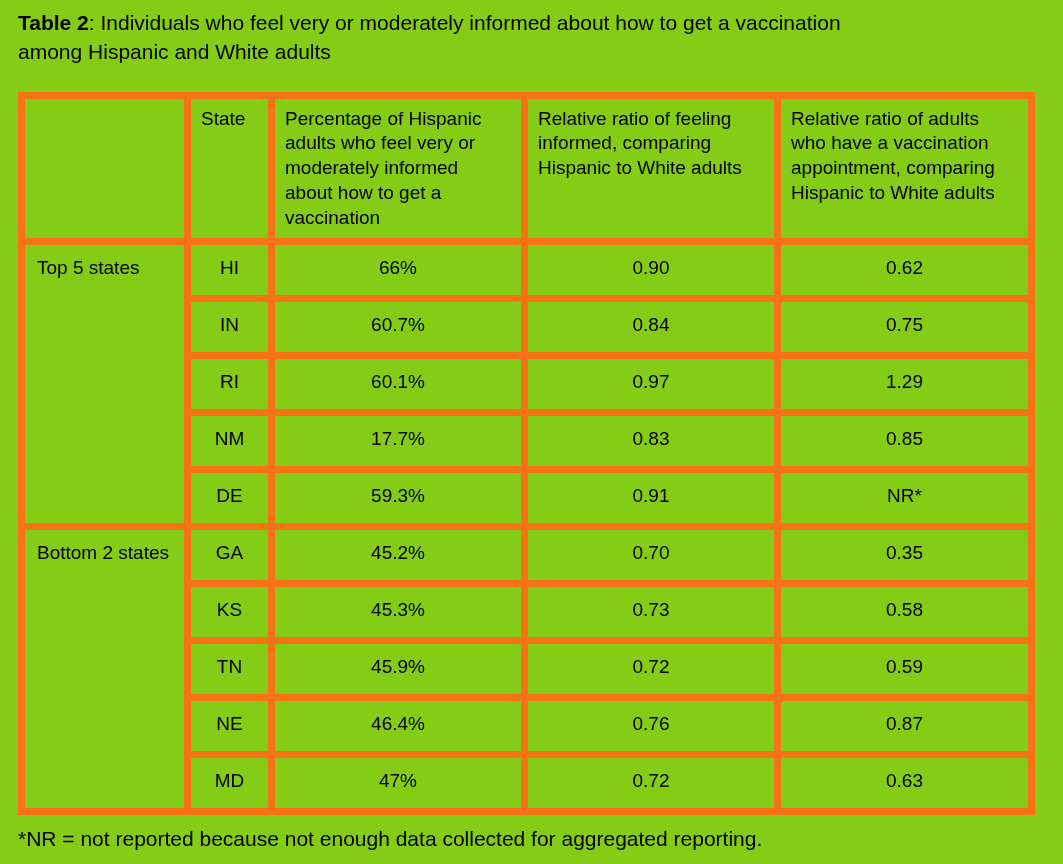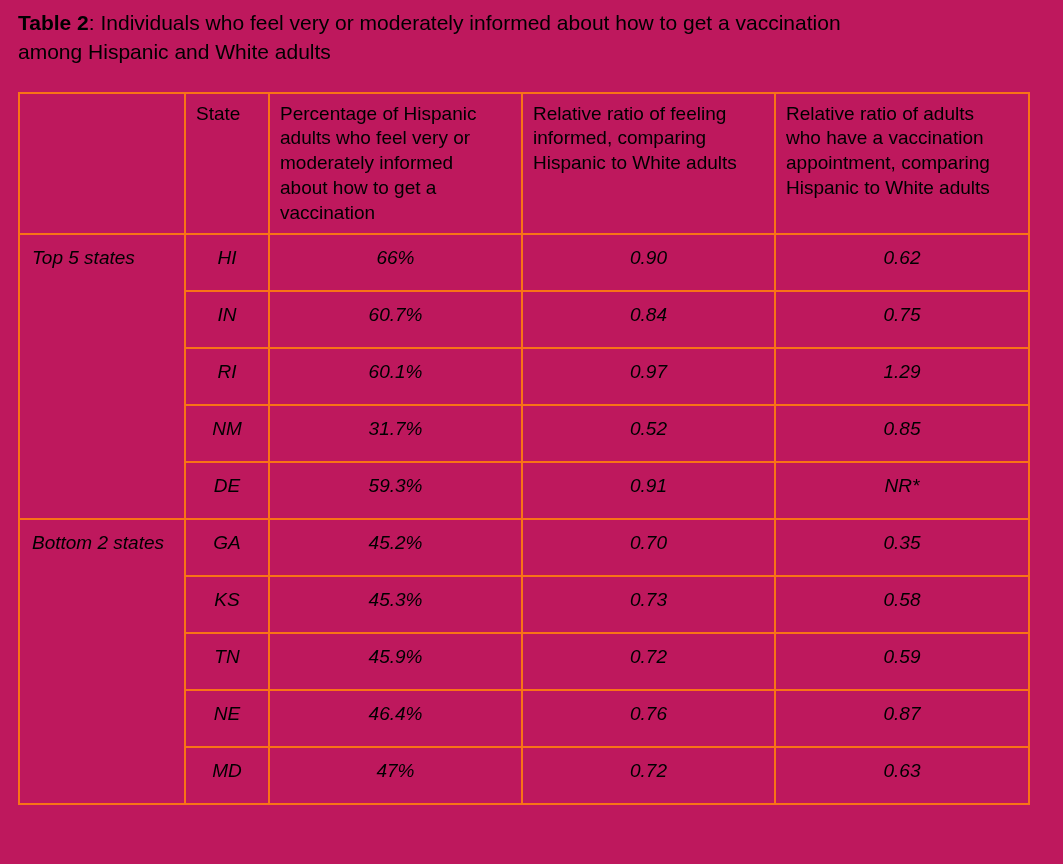--- a/index.html
+++ b/index.html
@@ -7,53 +7,53 @@
     padding: 0;
     background: #ffffff;
     color: #000000;
     font-family: "Liberation Sans", sans-serif;
   }
   .page {
     width: 1063px;
     height: 864px;
     box-sizing: border-box;
     padding: 8px 16px 0 18px;
-    background: #be185d;
+    background: #84cc16;
     overflow: hidden;
   }
   .title {
     margin: 0;
     font-size: 21px;
     line-height: 1.4;
     white-space: pre-line;
   }
   .title .title-bold { font-weight: bold; }
 
   table.doc-table {
     border-collapse: collapse;
     table-layout: fixed;
     width: 1010px;
     margin-top: 25px;
   }
   table.doc-table td {
-    border: 2px solid #f97316;
+    border: 7px solid #f97316;
     vertical-align: top;
     font-size: 19px;
     line-height: 1.3;
     box-sizing: border-box;
     overflow: hidden;
     margin-left: 12px;
   }
   tr.header-row { height: 136px; }
   tr.header-row td {
     padding: 8px 22px 8px 10px;
     text-align: left;
     white-space: pre-line;
   }
-  tr.data-row { height: 57px; font-style: italic; }
+  tr.data-row { height: 57px; }
   tr.data-row td {
     padding: 11px 6px 8px;
     text-align: center;
   }
   td.group-cell {
     text-align: left !important;
     padding: 11px 8px 0 12px !important;
   }
   .footnote {
     margin: 10px 0 0;
@@ -110,22 +110,22 @@
       <td>0.75</td>
     </tr>
     <tr class="data-row">
       <td>RI</td>
       <td>60.1%</td>
       <td>0.97</td>
       <td>1.29</td>
     </tr>
     <tr class="data-row">
       <td>NM</td>
-      <td>31.7%</td>
-      <td>0.52</td>
+      <td>17.7%</td>
+      <td>0.83</td>
       <td>0.85</td>
     </tr>
     <tr class="data-row">
       <td>DE</td>
       <td>59.3%</td>
       <td>0.91</td>
       <td>NR*</td>
     </tr>
 
     <tr class="data-row">
@@ -155,14 +155,15 @@
     </tr>
     <tr class="data-row">
       <td>MD</td>
       <td>47%</td>
       <td>0.72</td>
       <td>0.63</td>
     </tr>
   </tbody>
     </table>
 
+  <p class="footnote">*NR = not reported because not enough data collected for aggregated reporting.</p>
 
 </div>
 
 </body></html>

